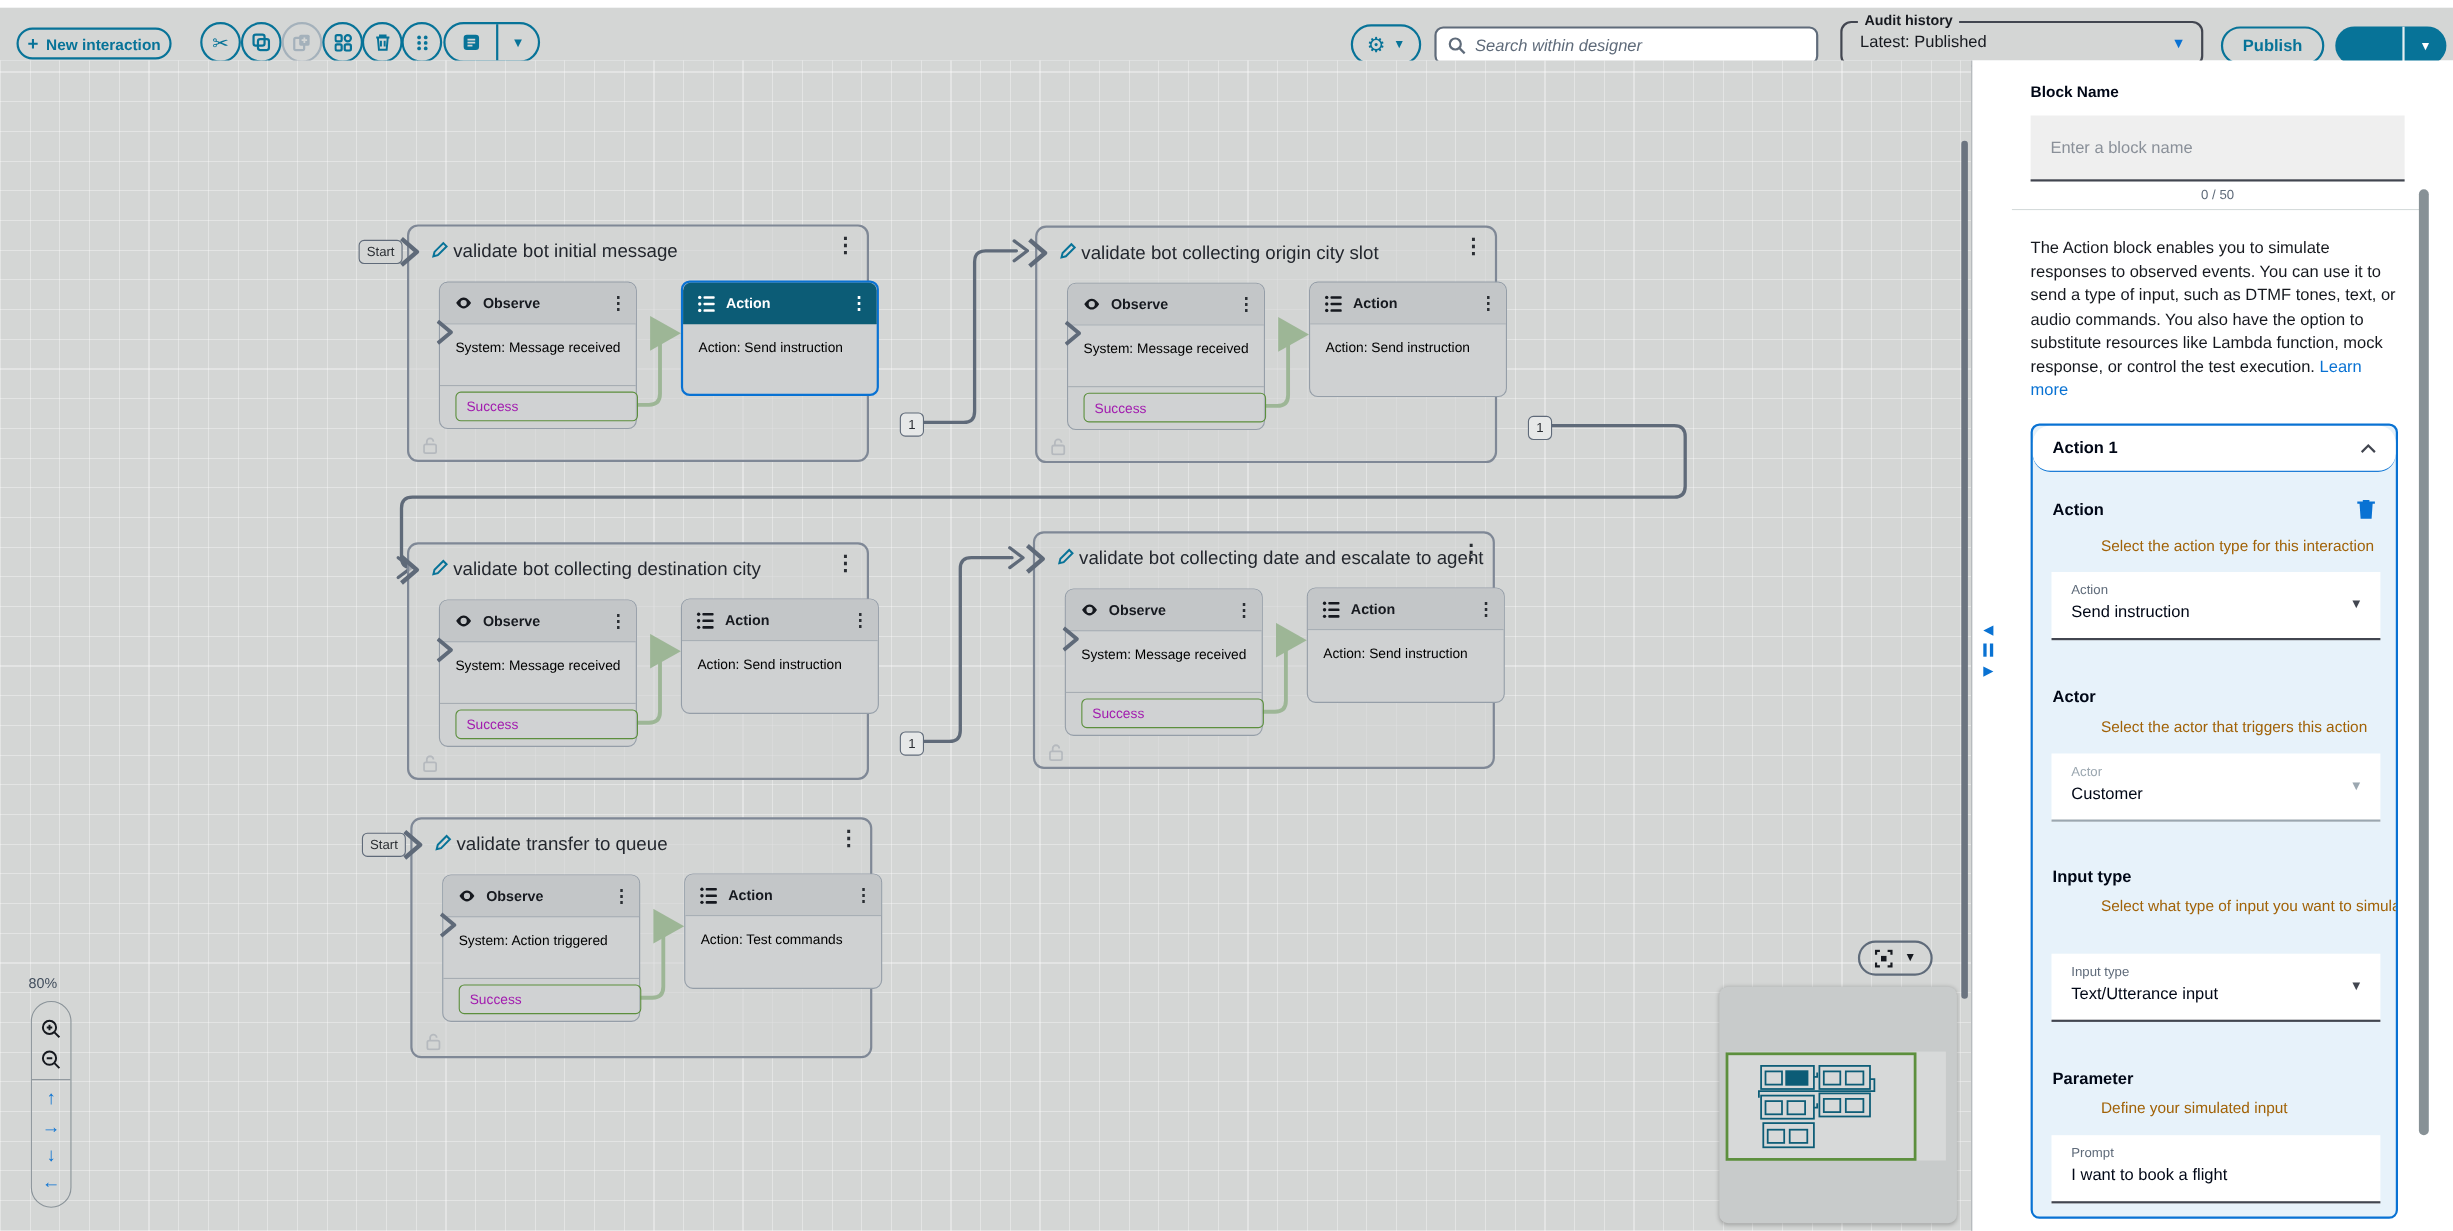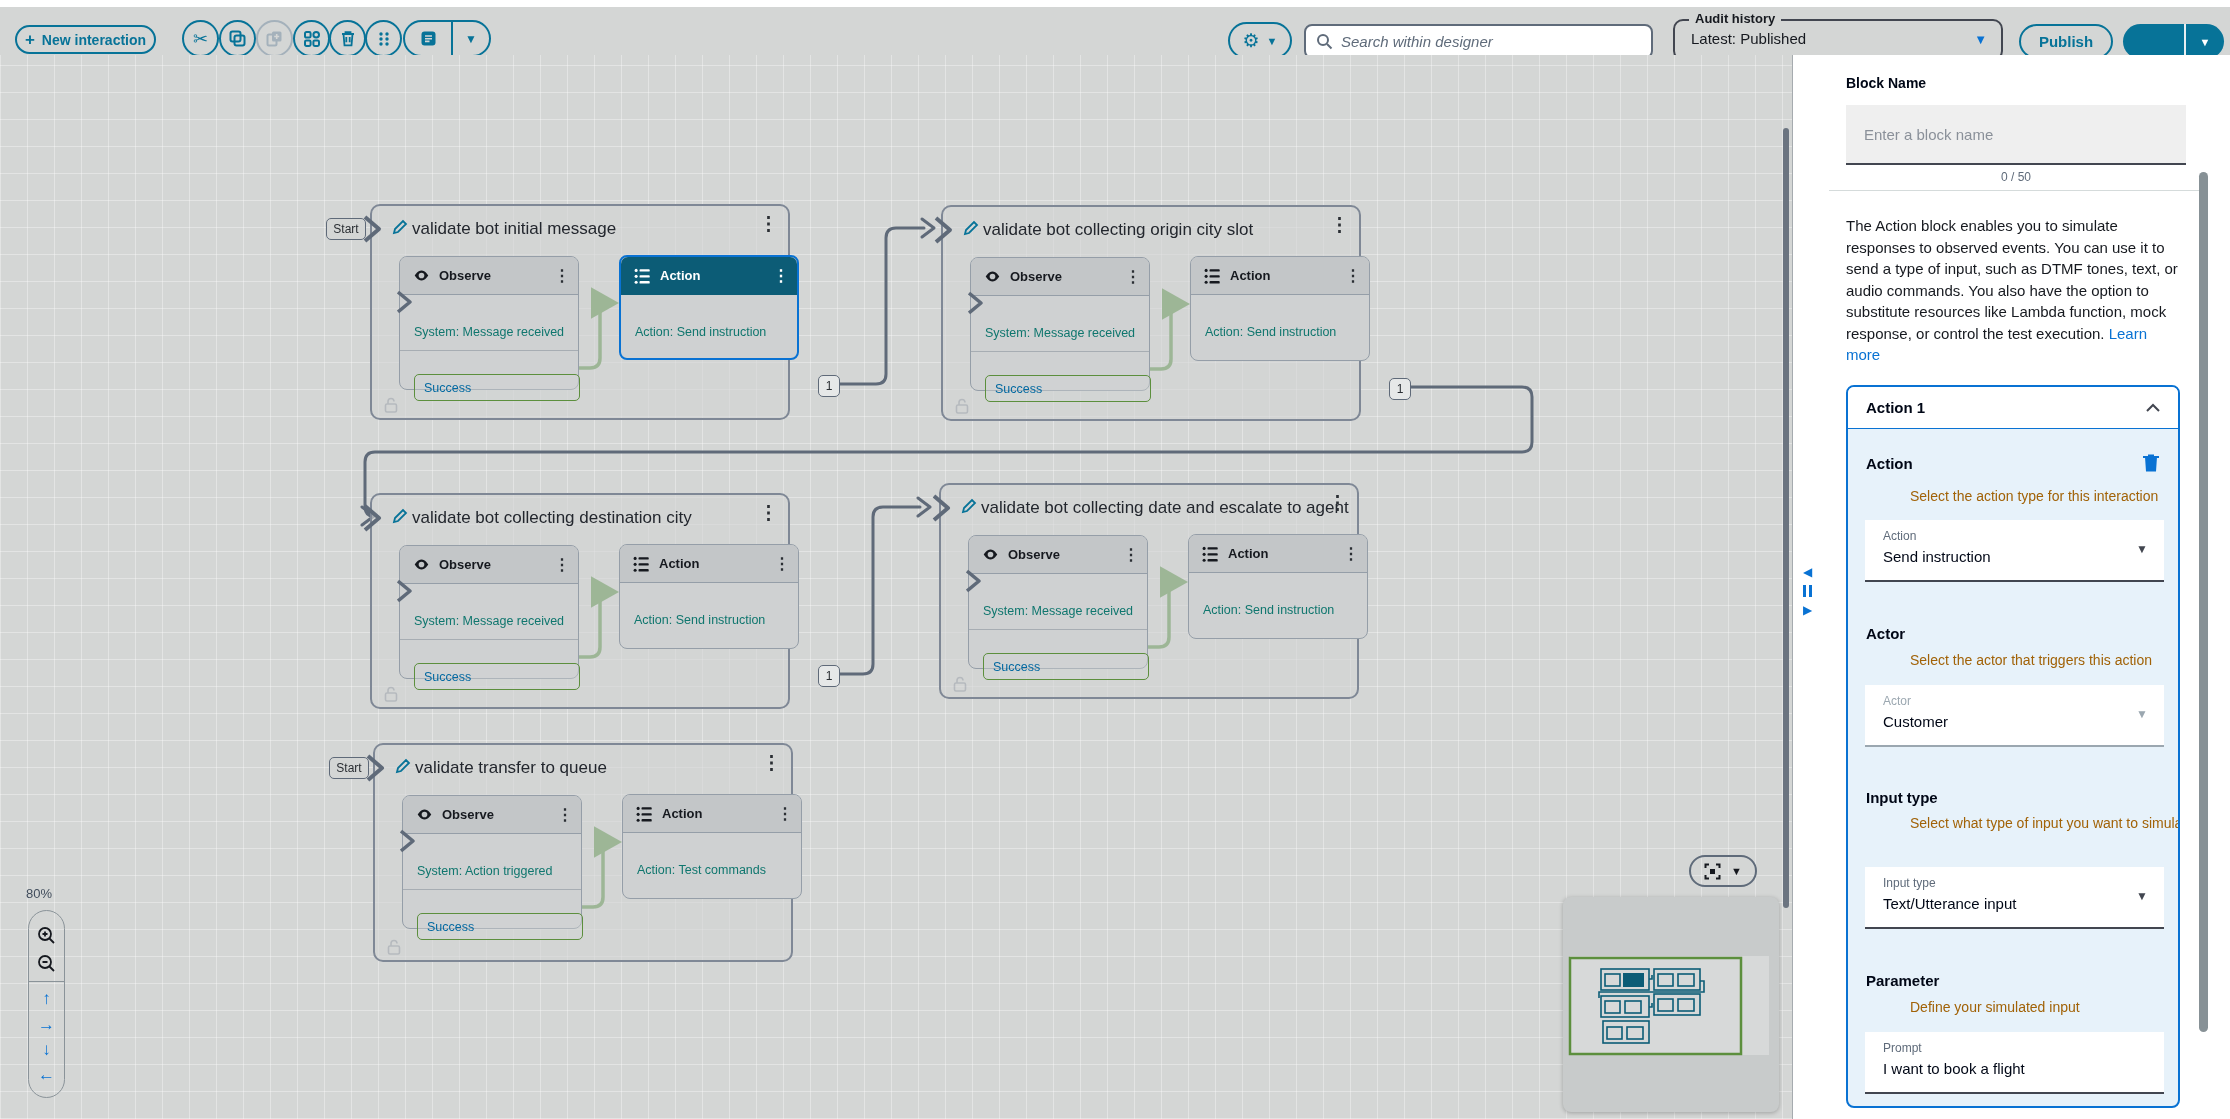--- a/index.html
+++ b/index.html
@@ -51,24 +51,24 @@
   .card.act { left:247px; top:49px; height:105px; }
   .card.sel { border:2px solid #0972d3; }
   .chead { position:relative; height:38px; border-bottom:1.5px solid #959ea8; border-radius:7px 7px 0 0; background:#c3c6c8;
            display:flex; align-items:center; padding:0 8px 0 13px; gap:9px; }
   .card.sel .chead { background:#0c5c76; border-bottom-color:#0c5c76; }
   .chead .ctitle { font-size:13px; font-weight:bold; color:#16191f; flex:1; }
   .card.sel .chead .ctitle, .card.sel .chead .ckebab, .card.sel .cicon { color:#fff; }
   .ckebab { font-size:16px; font-weight:bold; color:#2a2e33; cursor:pointer; }
   .cicon { width:17px; height:17px; color:#16191f; }
   .obs-entry { position:absolute; left:-3px; top:33px; }
-  .cbody { position:absolute; left:14px; top:68px; font-size:12.5px; color:#0f766e; }
+  .cbody { position:absolute; left:14px; top:52px; font-size:12.5px; color:#000000; }
   .cdiv { position:absolute; left:0; top:93px; width:100%; border-top:1.5px solid #a7adb3; }
-  .port { position:absolute; left:14px; top:117px; width:166px; height:27px; border:1.5px solid #5c8f3d; border-radius:5px;
-          display:flex; align-items:center; padding-left:9px; font-size:12.5px; color:#0369a1; background:rgba(210,212,212,.4); }
+  .port { position:absolute; left:14px; top:99px; width:166px; height:27px; border:1.5px solid #5c8f3d; border-radius:5px;
+          display:flex; align-items:center; padding-left:9px; font-size:12.5px; color:#a21caf; background:rgba(210,212,212,.4); }
   .badge { position:absolute; width:22px; height:22px; border:1.5px solid #5f6a79; border-radius:5px; background:#e6e8e8;
            font-size:12px; color:#2a2e33; display:flex; align-items:center; justify-content:center; }
   .lock { position:absolute; left:12px; bottom:5px; opacity:.35; color:#7f8896; }
 
   
   .zoomlevel { position:absolute; left:26px; top:831px; font-size:13px; color:#414d5c; }
   .zoompill { position:absolute; left:28px; top:855px; width:37px; height:188px; border:1.5px solid #8a9399; border-radius:19px;
               display:flex; flex-direction:column; align-items:center; justify-content:space-around; padding:10px 0; }
   .zoompill .zi { width:20px; height:20px; color:#16191f; cursor:pointer; display:flex; align-items:center; justify-content:center; }
   .zoompill .zdiv { width:100%; border-top:1.5px solid #8a9399; }
@@ -90,21 +90,21 @@
   .plabel { position:absolute; left:53px; top:20px; font-size:14px; font-weight:bold; color:#000716; }
   .pinput { position:absolute; left:53px; top:50px; width:340px; height:60px; background:#efefef; border:none;
             border-bottom:2px solid #424650; font-size:15px; padding:0 18px; color:#16191f; outline:none; }
   .pinput::placeholder { color:#8a9099; }
   .pcounter { position:absolute; left:53px; top:115px; width:340px; text-align:center; font-size:12px; color:#5f6b7a; }
   .pdivider { position:absolute; left:36px; top:135px; width:372px; border-top:1px solid #d5dbdb; }
   .pdesc { position:absolute; left:53px; top:160px; width:336px; font-size:15px; line-height:21.5px; color:#16191f; }
   .plink { color:#0972d3; cursor:pointer; }
   .actionbox { position:absolute; left:53px; top:330px; width:334px; height:723px; border:2px solid #0972d3; border-radius:8px; background:#e7f2fa; overflow:hidden; }
   .abox-head { position:absolute; left:0; top:0; width:100%; height:42px; background:#fff; border-bottom:1px solid #0972d3;
-               display:flex; align-items:center; justify-content:space-between; padding:0 18px; cursor:pointer; }
+               display:flex; align-items:center; justify-content:space-between; padding:0 18px; cursor:pointer;border-radius:16px; }
   .abox-head .ah-title { font-size:15px; font-weight:bold; color:#000716; }
   .sec-head { position:absolute; left:18px; font-size:15px; font-weight:bold; color:#000716; }
   .sec-help { position:absolute; left:18px; font-size:14px; color:#a16207;margin-left:44px; }
   .seldrop { position:absolute; left:17px; width:299px; height:62px; background:#fff; border-bottom:2px solid #424650; cursor:pointer; }
   .seldrop .dlabel { position:absolute; left:18px; top:9px; font-size:12px; color:#5f6b7a; }
   .seldrop .dvalue { position:absolute; left:18px; top:28px; font-size:15px; color:#000716; }
   .seldrop .dcaret { position:absolute; right:16px; top:22px; font-size:12px; color:#424650; }
   .seldrop.disabled { border-bottom-color:#9ba7b0; }
   .seldrop.disabled .dlabel { color:#9ba7b0; }
   .seldrop.disabled .dcaret { color:#9ba7b0; }

